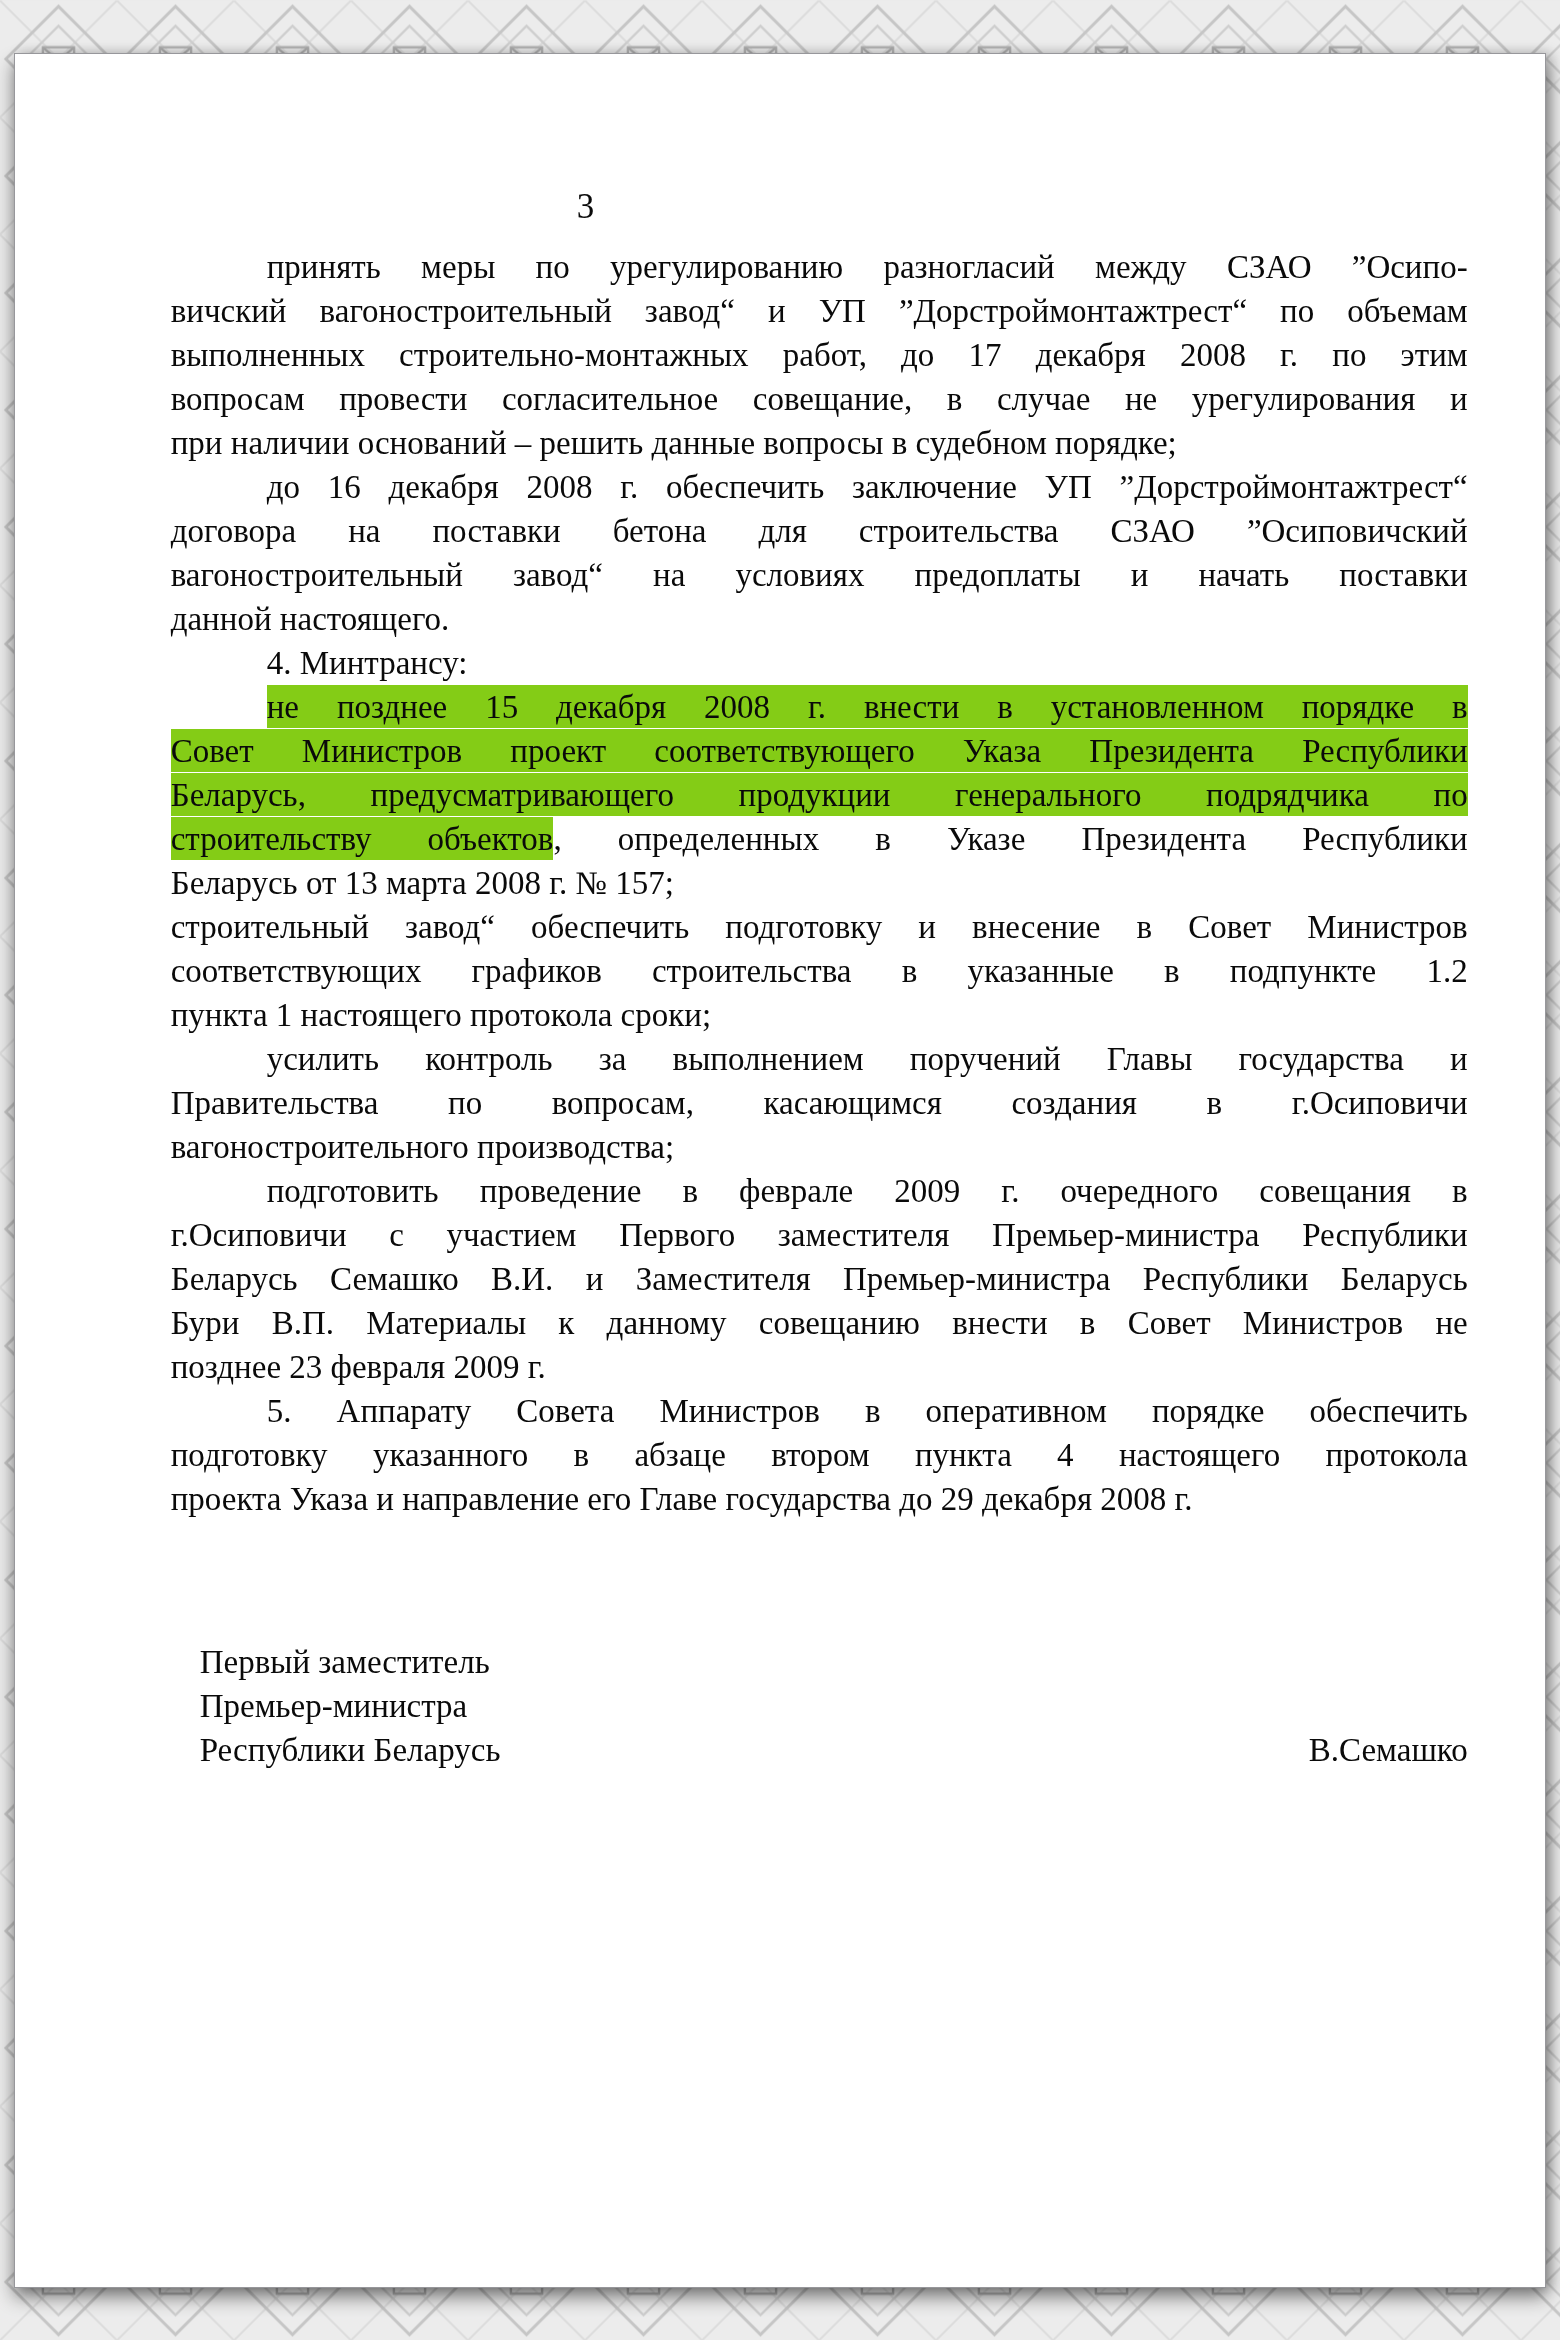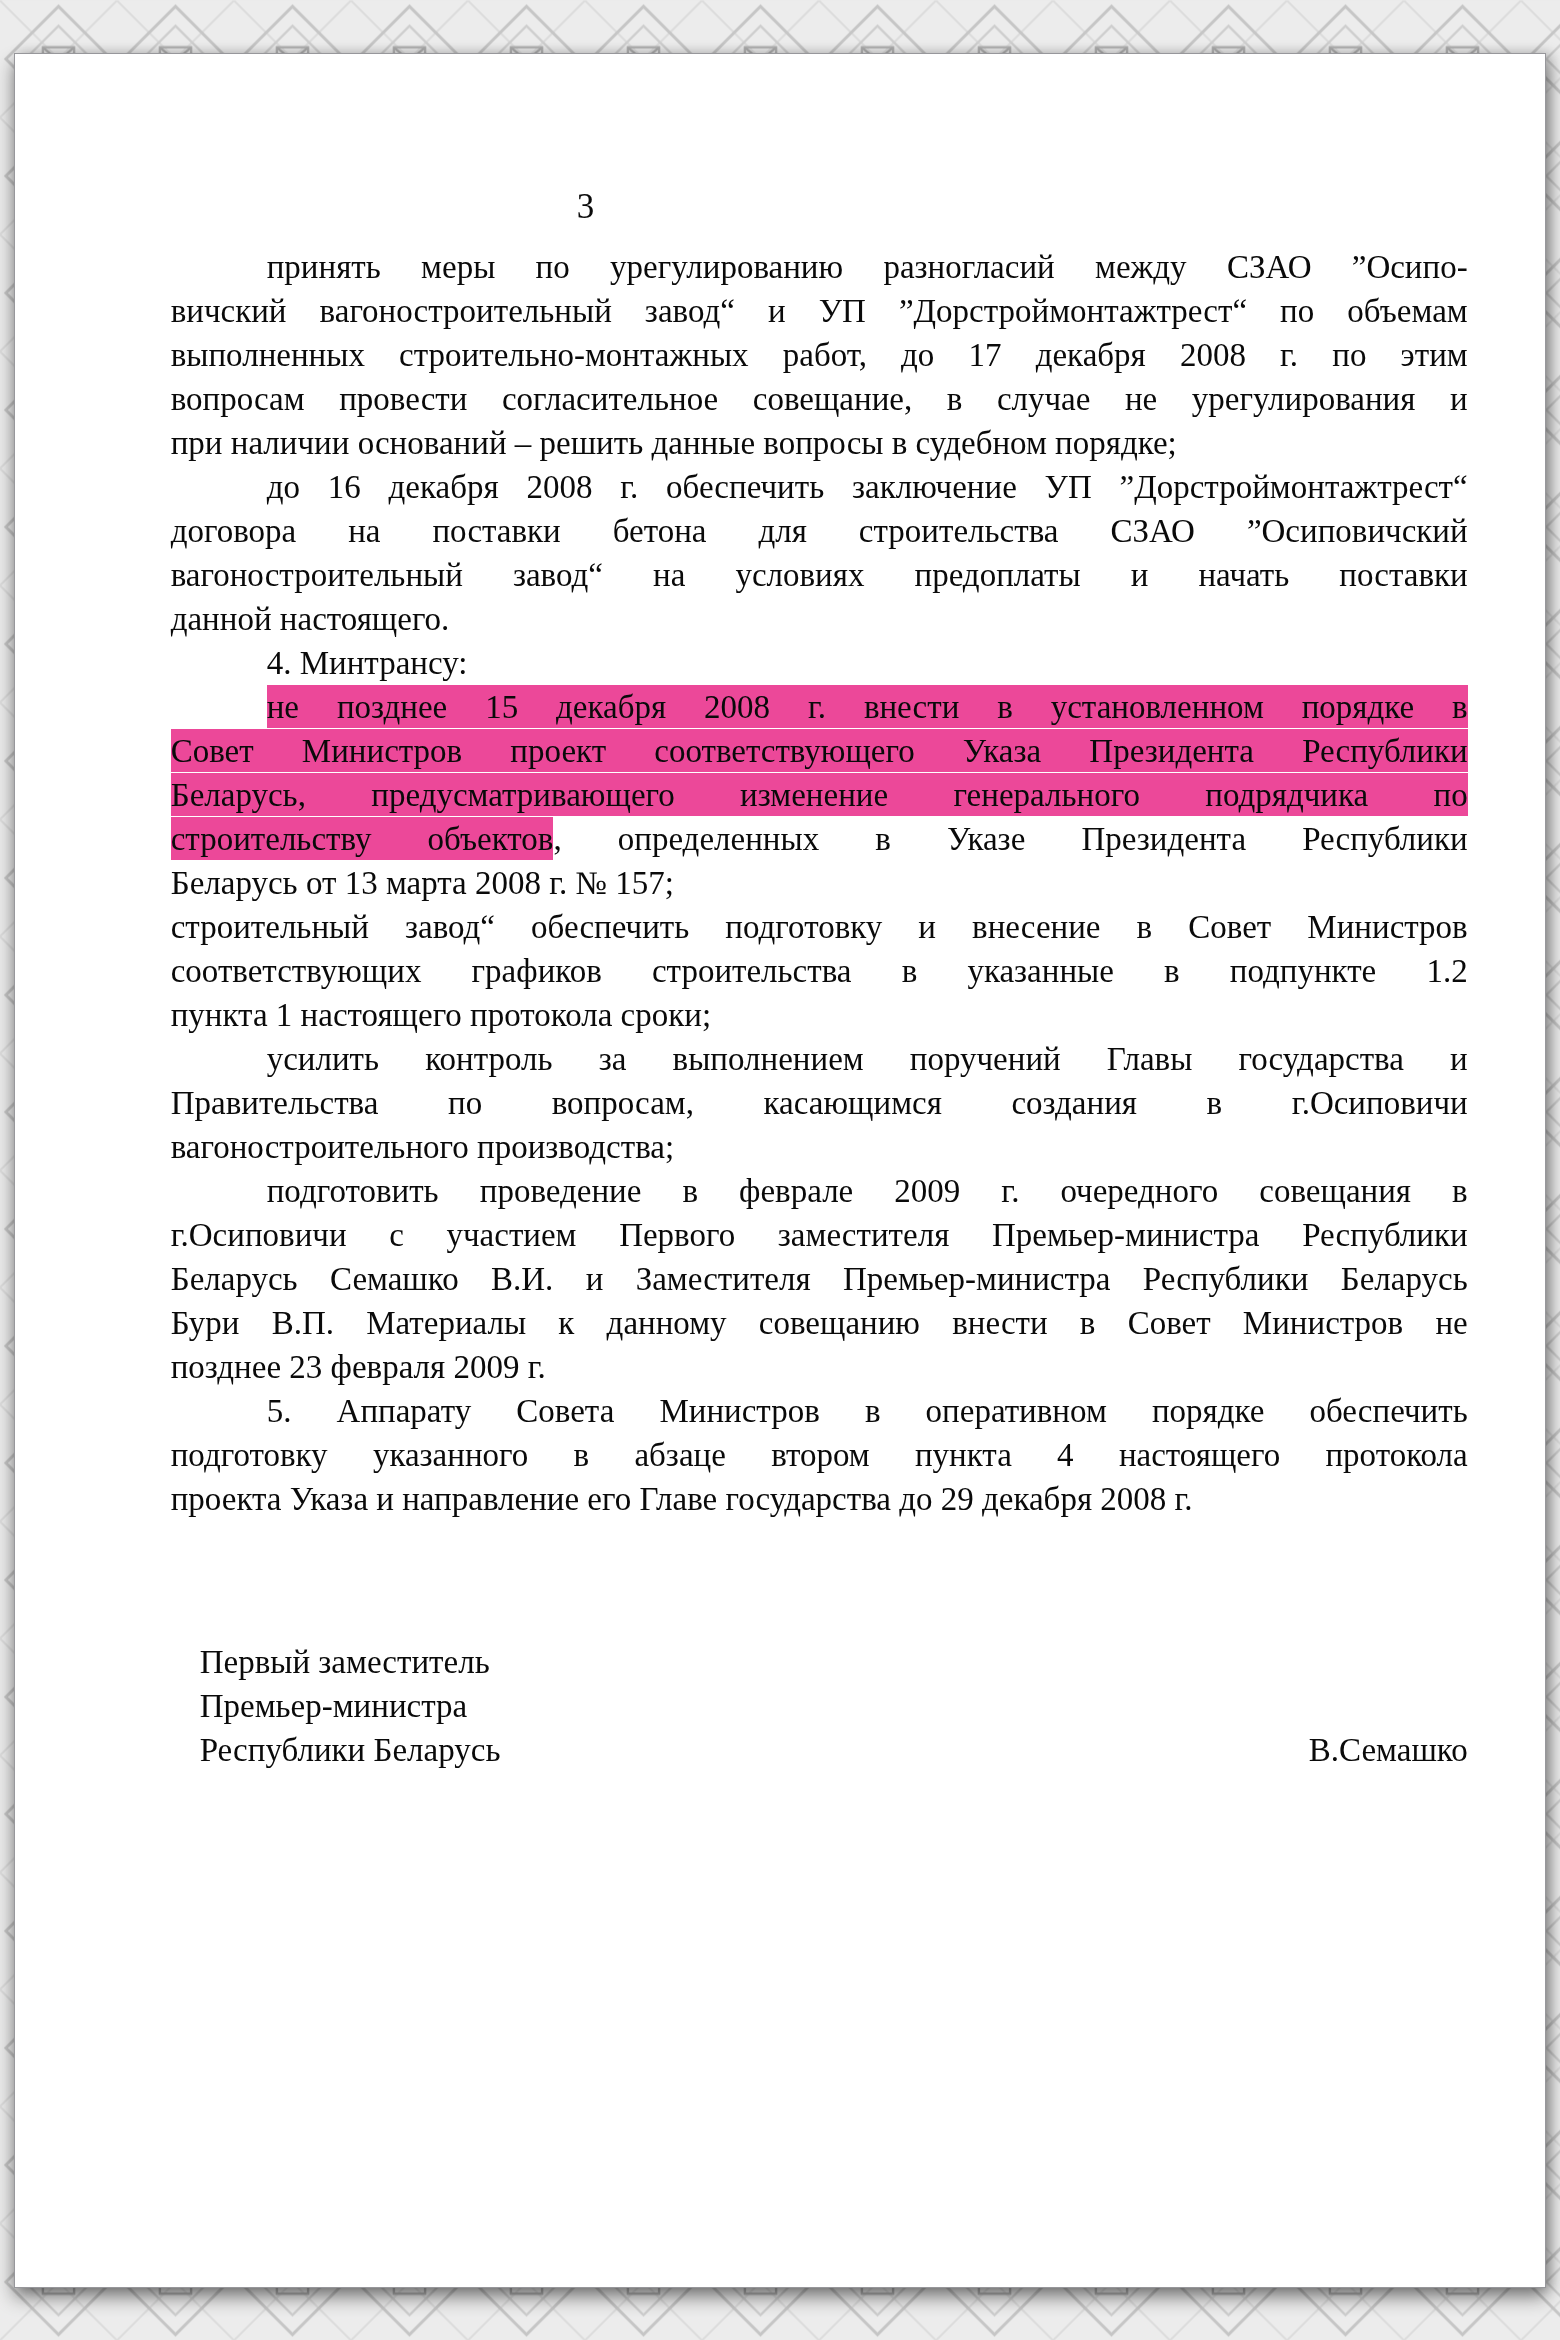--- a/index.html
+++ b/index.html
@@ -50,21 +50,21 @@
     line-height: 44px;
     height: 44px;
     white-space: normal;
   }
   .indent { text-indent: 96px; }
   .jfy {
     text-align: justify;
     text-align-last: justify;
   }
   mark {
-    background: #ec4899;
+    background: #84cc16;
     color: inherit;
     padding: 3.9px 0 2.9px 0;
   }
   .sig {
     margin-top: 119px;
     margin-left: 29px;
   }
   .sig .line { height: 44px; }
   .sig-row {
     display: flex;
@@ -105,21 +105,21 @@
       <div class="line jfy">выполненных строительно-монтажных работ, до 17 декабря 2008 г. по этим</div>
       <div class="line jfy">вопросам провести согласительное совещание, в случае не урегулирования и</div>
       <div class="line">при наличии оснований – решить данные вопросы в судебном порядке;</div>
       <div class="line indent jfy">до 16 декабря 2008 г. обеспечить заключение УП ”Дорстроймонтажтрест“</div>
       <div class="line jfy">договора на поставки бетона для строительства СЗАО ”Осиповичский</div>
       <div class="line jfy">вагоностроительный завод“ на условиях предоплаты и начать поставки</div>
       <div class="line">данной настоящего.</div>
       <div class="line indent">4. Минтрансу:</div>
       <div class="line indent jfy"><mark>не позднее 15 декабря 2008 г. внести в установленном порядке в</mark></div>
       <div class="line jfy"><mark>Совет Министров проект соответствующего Указа Президента Республики</mark></div>
-      <div class="line jfy"><mark>Беларусь, предусматривающего изменение генерального подрядчика по</mark></div>
+      <div class="line jfy"><mark>Беларусь, предусматривающего продукции генерального подрядчика по</mark></div>
       <div class="line jfy"><mark>строительству объектов</mark><span>, определенных в Указе Президента Республики</span></div>
       <div class="line">Беларусь от 13 марта 2008 г. № 157;</div>
       <div class="line jfy">строительный завод“ обеспечить подготовку и внесение в Совет Министров</div>
       <div class="line jfy">соответствующих графиков строительства в указанные в подпункте 1.2</div>
       <div class="line">пункта 1 настоящего протокола сроки;</div>
       <div class="line indent jfy">усилить контроль за выполнением поручений Главы государства и</div>
       <div class="line jfy">Правительства по вопросам, касающимся создания в г.Осиповичи</div>
       <div class="line">вагоностроительного производства;</div>
       <div class="line indent jfy">подготовить проведение в феврале 2009 г. очередного совещания в</div>
       <div class="line jfy">г.Осиповичи с участием Первого заместителя Премьер-министра Республики</div>

